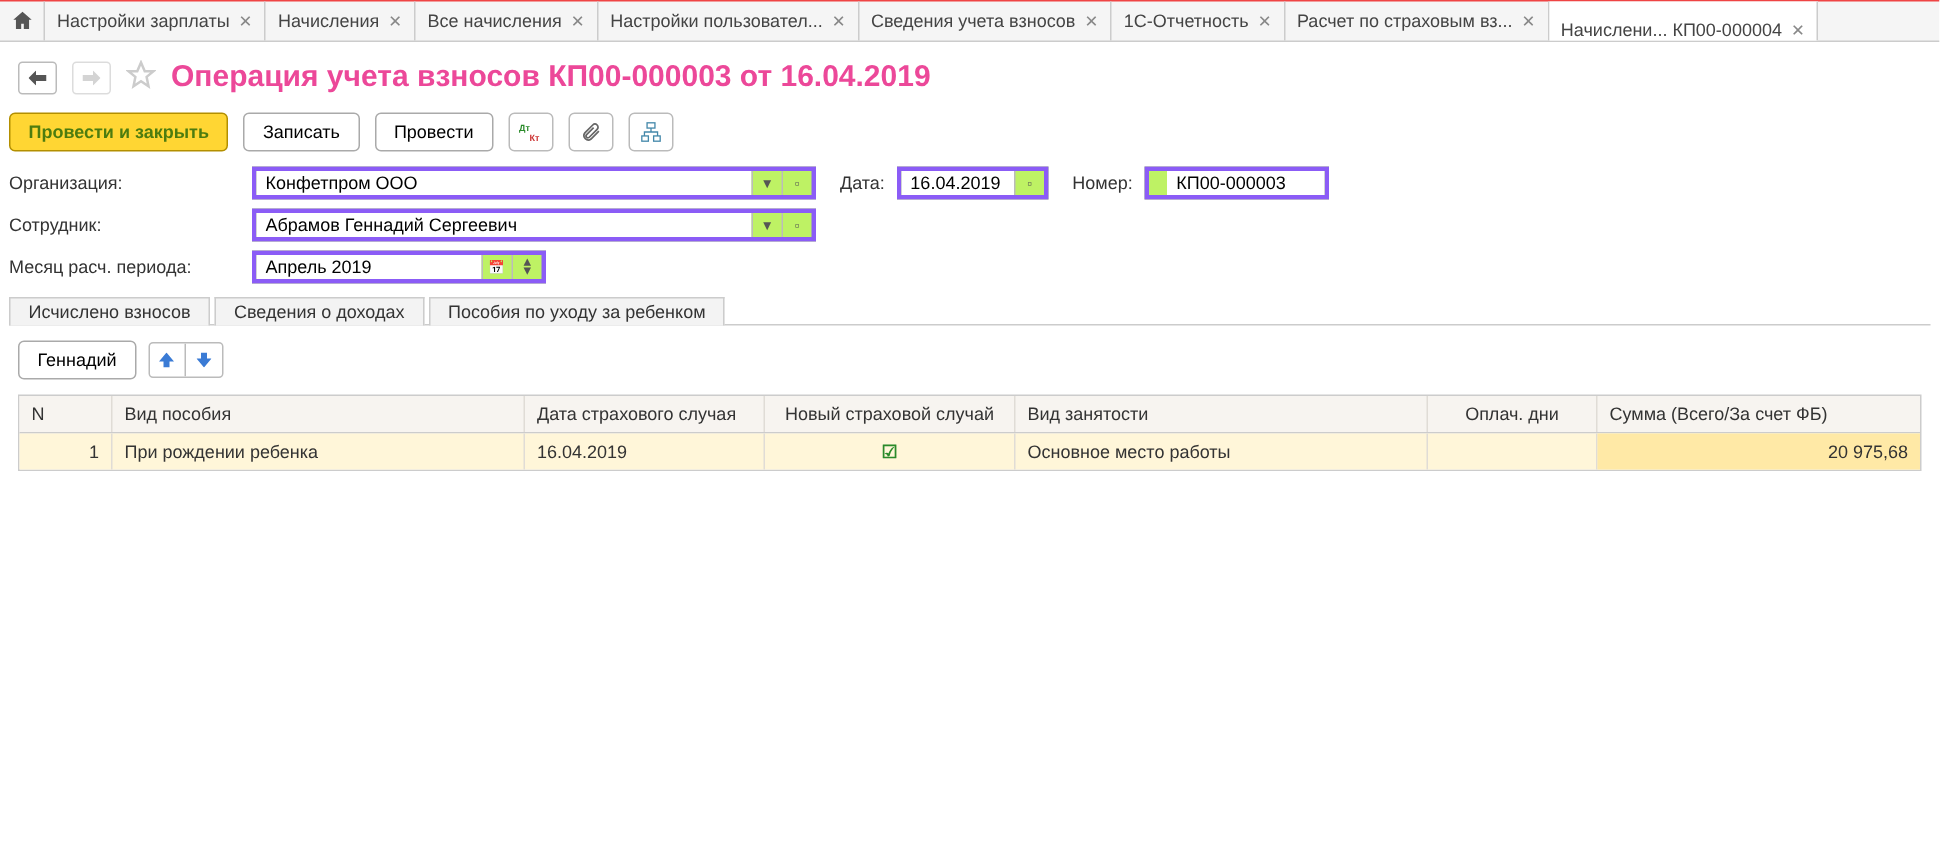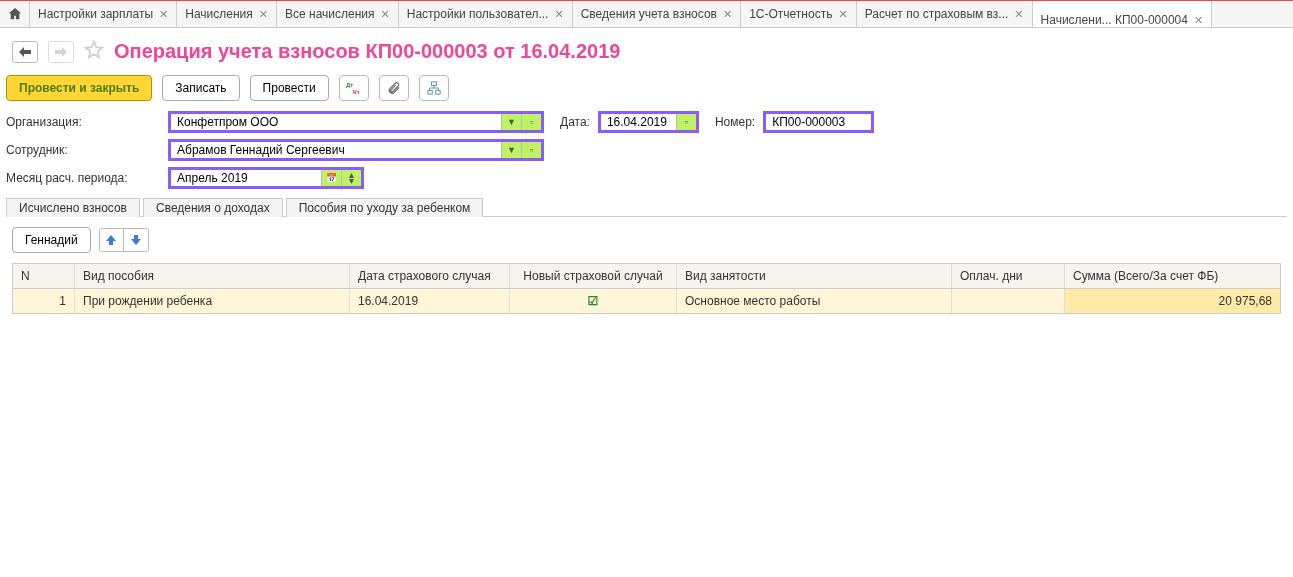--- a/index.html
+++ b/index.html
@@ -300,21 +300,21 @@
       <div class="suffix-btn">▼</div>
       <div class="suffix-btn">▫</div>
     </div>
     <span class="form-label inline-label" style="width:auto">Дата:</span>
     <div class="input-group">
       <input style="width: 75px;" value="16.04.2019">
       <div class="suffix-btn">▫</div>
     </div>
     <span class="form-label inline-label" style="width:auto">Номер:</span>
     <div class="input-group">
-      <input style="width: 105px;" value="КП00-000003">
+      <input style="width: 105px; margin-left: 12px;" value="КП00-000003">
     </div>
   </div>
   <div class="form-row">
     <span class="form-label">Сотрудник:</span>
     <div class="input-group">
       <input style="width: 330px;" value="Абрамов Геннадий Сергеевич">
       <div class="suffix-btn">▼</div>
       <div class="suffix-btn">▫</div>
     </div>
   </div>
@@ -353,21 +353,21 @@
   </div>
 </div>
 
 <div class="grid">
   <div class="grid-header">
     <div class="col-n" style="text-align:left">N</div>
     <div class="col-type">Вид пособия</div>
     <div class="col-date">Дата страхового случая</div>
     <div class="col-new" style="text-align:center">Новый страховой случай</div>
     <div class="col-emp">Вид занятости</div>
-    <div class="col-days" style="text-align:left">Оплач. дни</div>
+    <div class="col-days" style="text-align:center">Оплач. дни</div>
     <div class="col-sum">Сумма (Всего/За счет ФБ)</div>
   </div>
   <div class="grid-row">
     <div class="col-n">1</div>
     <div class="col-type">При рождении ребенка</div>
     <div class="col-date">16.04.2019</div>
     <div class="col-new"><span class="check">☑</span></div>
     <div class="col-emp">Основное место работы</div>
     <div class="col-days"></div>
     <div class="col-sum">20 975,68</div>

